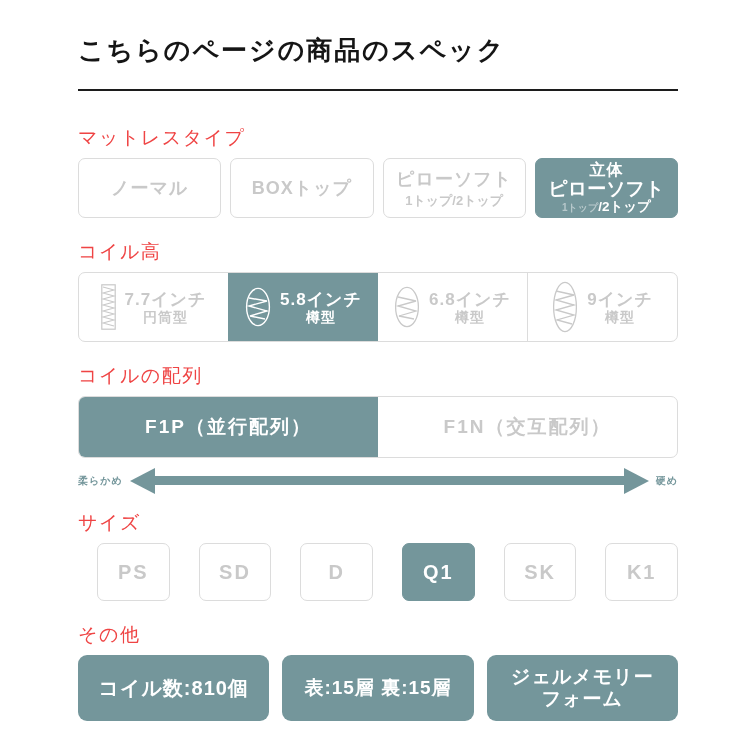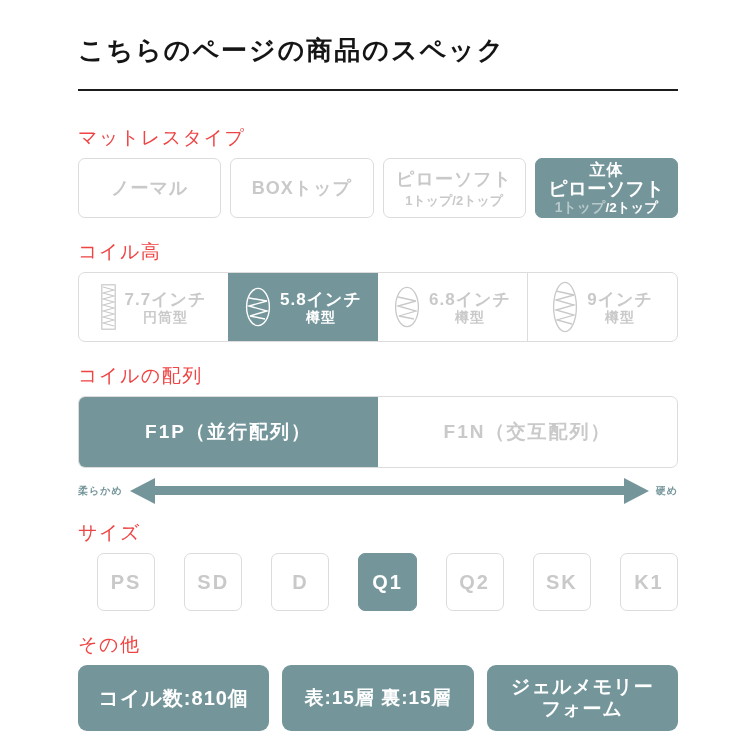--- a/index.html
+++ b/index.html
@@ -30,30 +30,30 @@
     flex:1;height:60px;border:1px solid #dcdcdc;border-radius:7px;
     display:flex;flex-direction:column;align-items:center;justify-content:center;
     color:#c9c9c9;font-weight:bold;font-size:18px;letter-spacing:1px;
     box-sizing:border-box;background:#fff;text-align:center;
   }
   .chip.active{background:#74969B;border-color:#74969B;color:#ffffff;}
   .chip .sub{font-size:13px;letter-spacing:0;margin-top:1px;}
   .chip .l1{font-size:16px;line-height:18px;}
   .chip .l2{font-size:19px;line-height:20px;letter-spacing:0;}
   .chip .sub3{font-size:12px;line-height:14px;margin-top:1px;letter-spacing:0;}
-  .chip .sub3 .muted{color:#b7c8cb;font-size:14px;}
+  .chip .sub3 .muted{color:#b7c8cb;font-size:10px;}
   .chip .sub3 .strong{color:#ffffff;font-size:13.5px;}
 
   
   .seg-row{
     display:flex;border:1px solid #dcdcdc;border-radius:7px;overflow:hidden;
     box-sizing:border-box;background:#fff;
   }
   .seg-row.coil{height:70px;}
-  .seg-row.arr{height:72px;}
+  .seg-row.arr{height:62px;}
   .seg{
     flex:1;display:flex;align-items:center;justify-content:center;gap:9px;
     color:#c9c9c9;font-weight:bold;border-left:1px solid #dcdcdc;
   }
   .seg:first-child{border-left:none;}
   .seg.active{background:#74969B;color:#ffffff;border-left-color:#74969B;}
   .seg.active + .seg{border-left:none;}
   .coil-text{display:flex;flex-direction:column;align-items:center;text-align:center;}
   .coil-text .i{font-size:17px;line-height:19px;letter-spacing:1px;}
   .coil-text .s{font-size:14px;line-height:16px;letter-spacing:1px;}
@@ -187,23 +187,20 @@
     <div class="chip">
         <span>SD</span>
       </div>
     <div class="chip">
         <span>D</span>
       </div>
     <div class="chip active">
         <span>Q1</span>
       </div>
     <div class="chip">
-        <span>Q2</span>
-      </div>
-    <div class="chip">
         <span>SK</span>
       </div>
     <div class="chip">
         <span>K1</span>
       </div>
   </div>
 
   <div class="sec-label gap-lg">その他</div>
   <div class="badge-row">
     <div class="badge">

